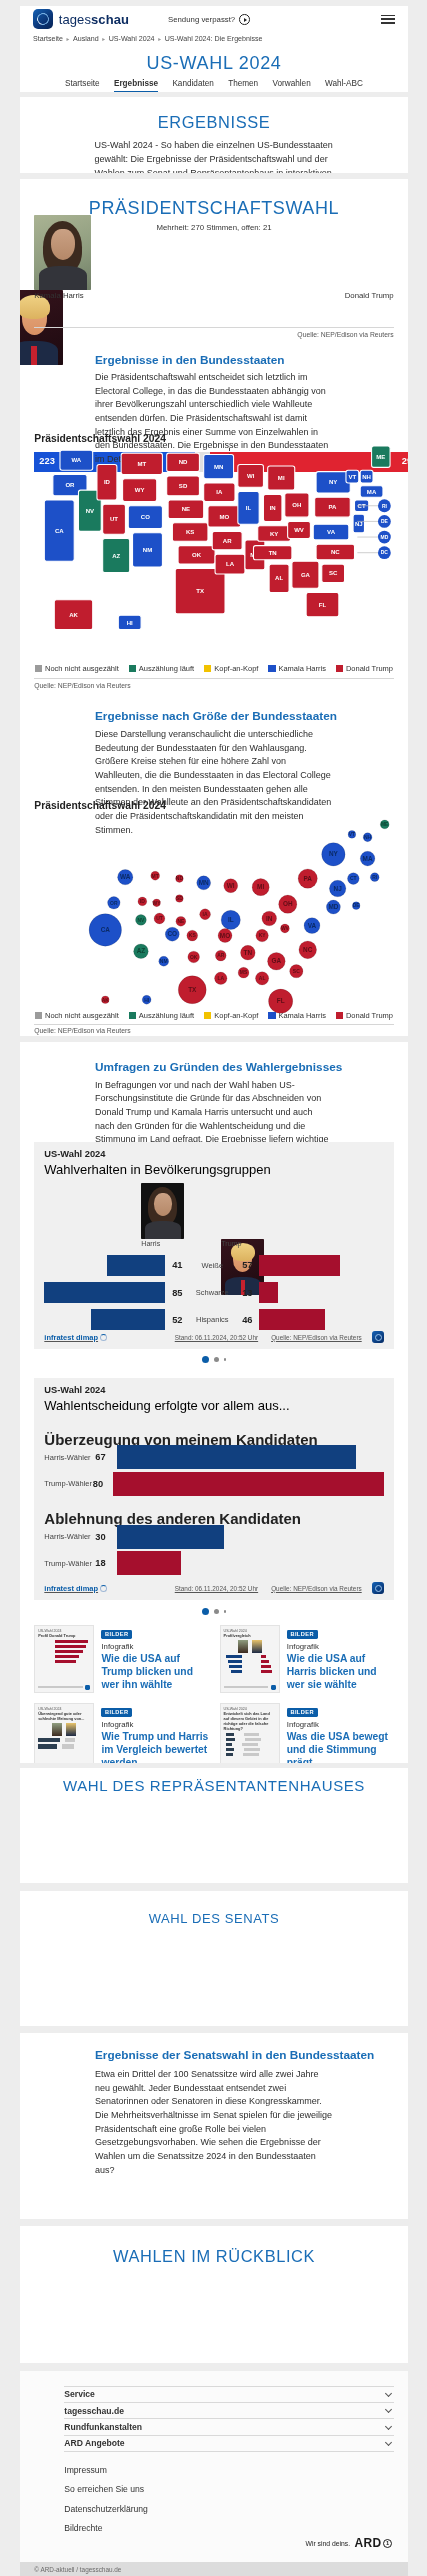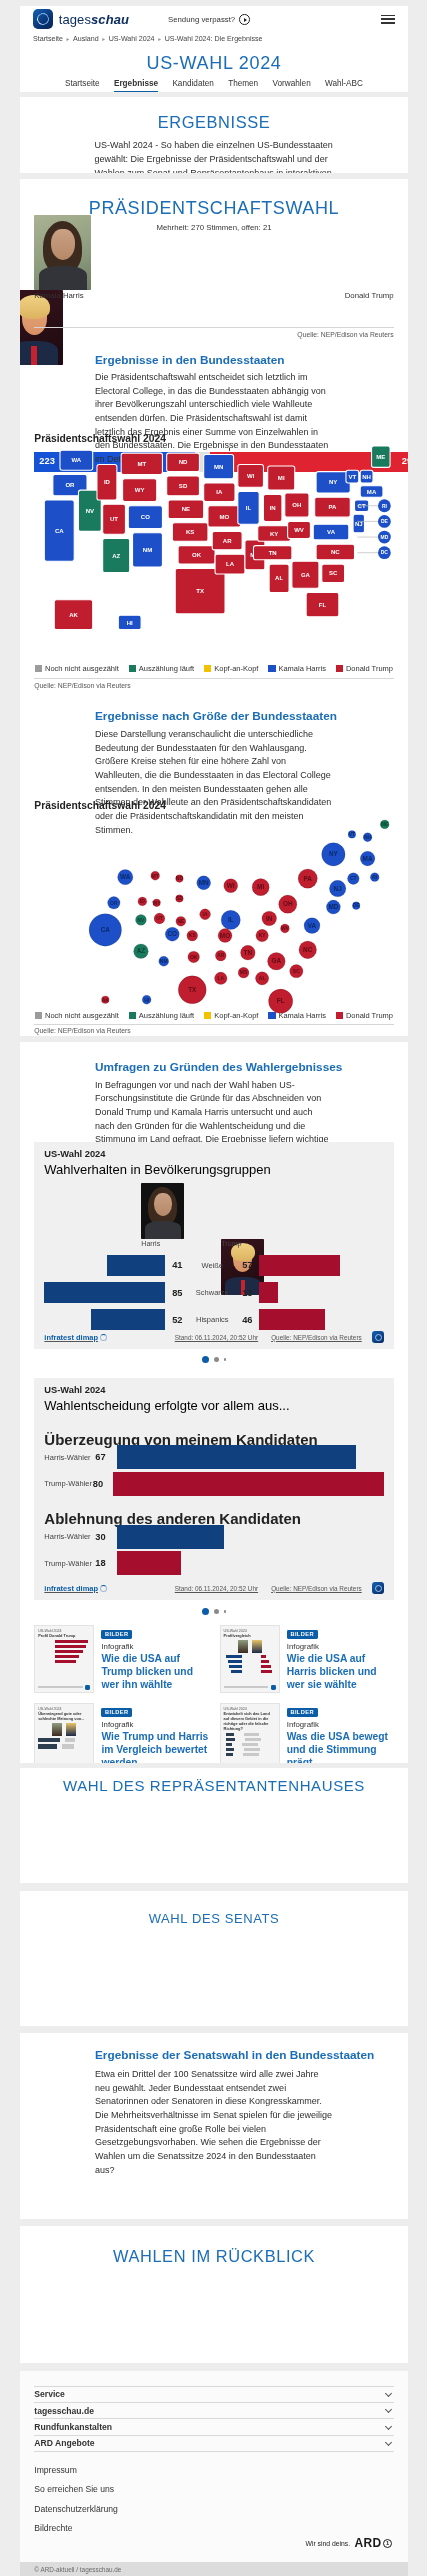--- a/index.html
+++ b/index.html
@@ -12,21 +12,21 @@
   .sec { background:#fff; margin:0 20px; position:relative; overflow:hidden; }
   .gap8 { margin-bottom:5.7px; } .gap10 { margin-bottom:7.1px; } .gap12 { margin-bottom:8.6px; }
 
   
   .hdr-row { height:27px; display:flex; align-items:center; padding:0 13px; position:relative; }
   .ts-logo { width:20px; height:20px; border-radius:5px;
     background:linear-gradient(140deg,#1562b5,#0a3577 60%,#062353); position:relative; flex:0 0 auto; }
   .ts-logo::after { content:""; position:absolute; left:4.3px; top:4.3px; width:10px; height:10px;
     border-radius:50%; border:1.8px solid #7db6e8; border-left-color:#dcedfa; transform:rotate(-30deg); }
   .brand { font-size:13px; color:#0d2d62; margin-left:5.7px; letter-spacing:0.1px; }
-  .brand b { font-weight:700;font-style:italic; }
+  .brand b { font-weight:700; }
   .missed { position:absolute; left:148px; top:8.6px; font-size:7.8px; color:#333; display:flex; align-items:center; gap:4.3px; }
   .play { width:10.7px; height:10.7px; border:1.1px solid #222; border-radius:50%; position:relative; }
   .play::after { content:""; position:absolute; left:3.6px; top:2.5px; border-left:3.6px solid #222;
     border-top:2.5px solid transparent; border-bottom:2.5px solid transparent; }
   .burger { margin-left:auto; width:14.3px; height:9.3px; display:flex; flex-direction:column; justify-content:space-between; cursor:pointer; }
   .burger i { display:block; height:1.4px; background:#333; }
   .bc { padding:1.4px 13px; font-size:7.1px; color:#444; display:flex; gap:3.6px; align-items:center; height:13px; }
   .bc-item { color:#444; text-decoration:none; }
   .bc-sep::after { content:"▸"; color:#999; font-size:5.7px; }
   .hero-title { text-align:center; color:#1a6db6; font-size:18px; letter-spacing:0.7px; margin-top:7.1px; font-weight:400; }
@@ -923,21 +923,21 @@
 
 <div class="sec gap10" style="height:186px;">
   <div class="sub-head" style="margin:15.7px 0 0 75px;">Ergebnisse der Senatswahl in den Bundesstaaten</div>
   <div class="body-text" style="margin:5.7px 0 0 75px;">Etwa ein Drittel der 100 Senatssitze wird alle zwei Jahre neu gewählt. Jeder Bundesstaat entsendet zwei Senatorinnen oder Senatoren in diese Kongresskammer. Die Mehrheitsverhältnisse im Senat spielen für die jeweilige Präsidentschaft eine große Rolle bei vielen Gesetzgebungsvorhaben. Wie sehen die Ergebnisse der Wahlen um die Senatssitze 2024 in den Bundesstaaten aus?</div>
 </div>
 
 <div class="sec gap12" style="height:137px;">
   <div class="big-head" style="font-size:16.4px; padding-top:21.4px;">WAHLEN IM RÜCKBLICK</div>
 </div>
 
-<div class="sec footer" style="height:205px;">
+<div class="sec footer" style="height:205px;padding-left:30px;">
   <div class="f-rows" id="f-rows">
       <div class="f-row">
         <span>Service</span>
         <i class="chev"></i>
       </div>
       <div class="f-row">
         <span>tagesschau.de</span>
         <i class="chev"></i>
       </div>
       <div class="f-row">

